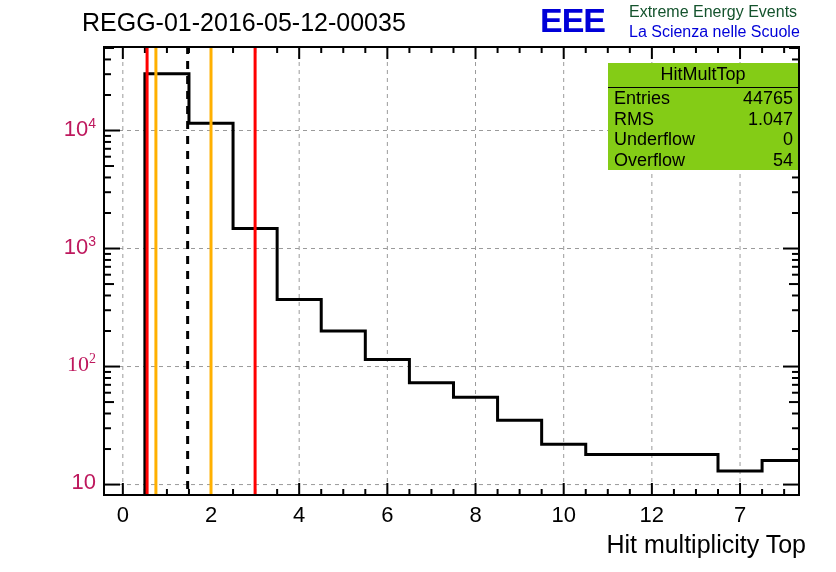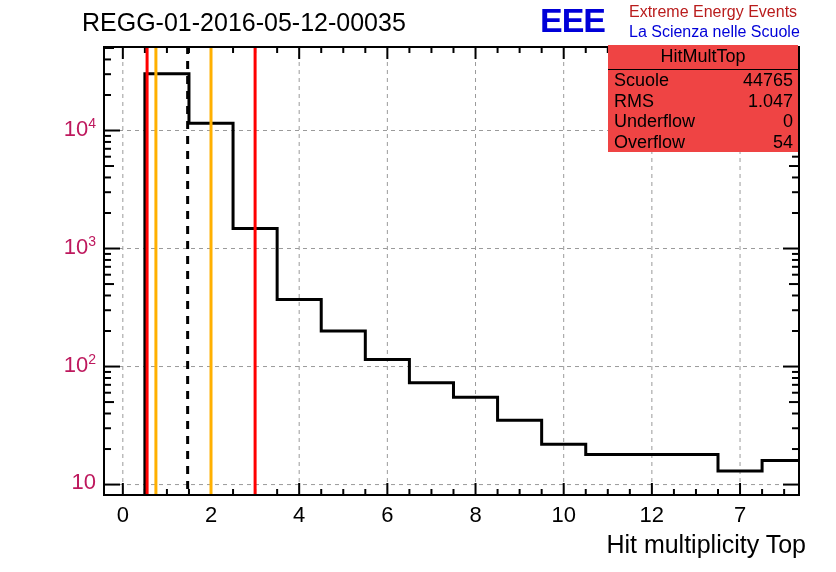--- a/index.html
+++ b/index.html
@@ -21,21 +21,21 @@
     font-size:34px;font-weight:bold;letter-spacing:-1px;
     color:#0000d8;line-height:34px;
   }
   .logo-eee-shadow{
     position:absolute;left:3px;top:6px;
     font-size:34px;font-weight:bold;letter-spacing:-1px;
     color:#9a9a9a;line-height:34px;z-index:-1;
   }
   .logo-line1{
     position:absolute;left:89px;top:1px;
-    font-size:16px;color:#b91c1c;white-space:nowrap;line-height:18px;
+    font-size:16px;color:#14532d;white-space:nowrap;line-height:18px;
   }
   .logo-line2{
     position:absolute;left:89px;top:21px;
     font-size:16px;color:#0000d8;white-space:nowrap;line-height:18px;
   }
 
   
   #plot{
     position:absolute;left:103px;top:46px;width:697px;height:450px;
   }
@@ -55,22 +55,22 @@
     position:absolute;text-align:center;font-size:22px;color:#000;
     white-space:nowrap;
   }
   .xtitle{
     position:absolute;right:30px;top:530px;
     font-size:25px;color:#000;white-space:nowrap;
   }
 
   
   #stats{
-    position:absolute;left:608px;top:45px;width:190px;
-    background:#ef4444;border:0;
+    position:absolute;left:608px;top:63px;width:190px;
+    background:#84cc16;border:0;
     font-size:18px;color:#000;
   }
   #stats .st-title{
     text-align:center;padding:1px 0 2px 0;
     border-bottom:1.6px solid #000;font-size:18px;
   }
   #stats .st-row{
     display:flex;justify-content:space-between;
     padding:0px 5px 0px 6px;line-height:20.5px;white-space:nowrap;
   }
@@ -238,42 +238,42 @@
         <line x1="52.90322580645162" y1="0" x2="52.90322580645162" y2="450" stroke="#ffb000" stroke-width="3"></line>
         <line x1="84.64516129032258" y1="0" x2="84.64516129032258" y2="450" stroke="#000000" stroke-width="3" stroke-dasharray="8,7"></line>
         <line x1="108.01075268817206" y1="0" x2="108.01075268817206" y2="450" stroke="#ffb000" stroke-width="3"></line>
         <line x1="152.0967741935484" y1="0" x2="152.0967741935484" y2="450" stroke="#ff0000" stroke-width="3"></line>
       </svg>
     <div id="frame"></div>
   </div>
 
   <div id="yticklabels">
       <div class="ylab" style="left: 28px; width: 68px; top: 468.563px;">10</div>
-      <div class="ylab" style="left: 28px; width: 68px; top: 350.543px;">10<sup>2</sup></div>
+      <div class="ylab" style="left: 28px; width: 68px; top: 350.543px; font-family: Liberation Serif, serif;">10<sup>2</sup></div>
       <div class="ylab" style="left: 28px; width: 68px; top: 232.523px;">10<sup>3</sup></div>
       <div class="ylab" style="left: 28px; width: 68px; top: 114.503px;">10<sup>4</sup></div>
     </div>
   <div id="xticklabels">
       <div class="xlab" style="left: 92.8387px; width: 60px; top: 502px;">0</div>
       <div class="xlab" style="left: 181.011px; width: 60px; top: 502px;">2</div>
       <div class="xlab" style="left: 269.183px; width: 60px; top: 502px;">4</div>
       <div class="xlab" style="left: 357.355px; width: 60px; top: 502px;">6</div>
       <div class="xlab" style="left: 445.527px; width: 60px; top: 502px;">8</div>
       <div class="xlab" style="left: 533.699px; width: 60px; top: 502px;">10</div>
       <div class="xlab" style="left: 621.871px; width: 60px; top: 502px; text-align: center;">12</div>
       <div class="xlab" style="left: 710.043px; width: 60px; top: 502px;">7</div>
     </div>
 
   <div class="xtitle">Hit multiplicity Top</div>
 
   <div id="stats">
     <div class="st-title">HitMultTop</div>
     <div id="stats-rows">
         <div class="st-row">
-          <span class="st-key">Scuole</span>
+          <span class="st-key">Entries</span>
           <span class="st-val">44765</span>
         </div>
         <div class="st-row">
           <span class="st-key">RMS</span>
           <span class="st-val">1.047</span>
         </div>
         <div class="st-row">
           <span class="st-key">Underflow</span>
           <span class="st-val">0</span>
         </div>

